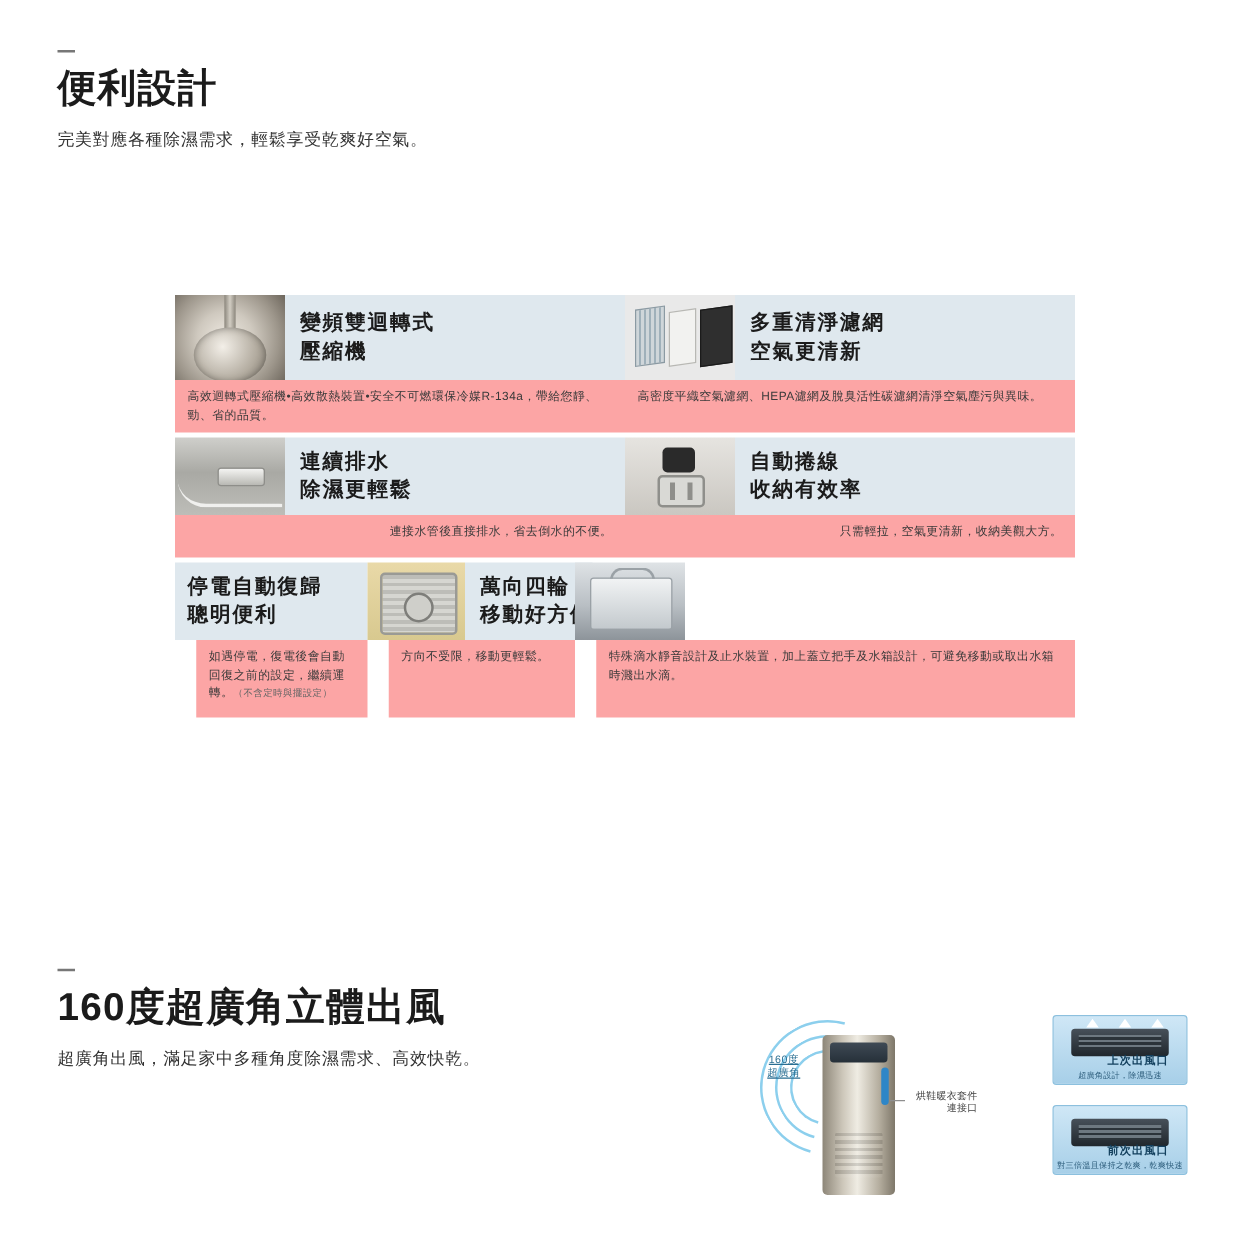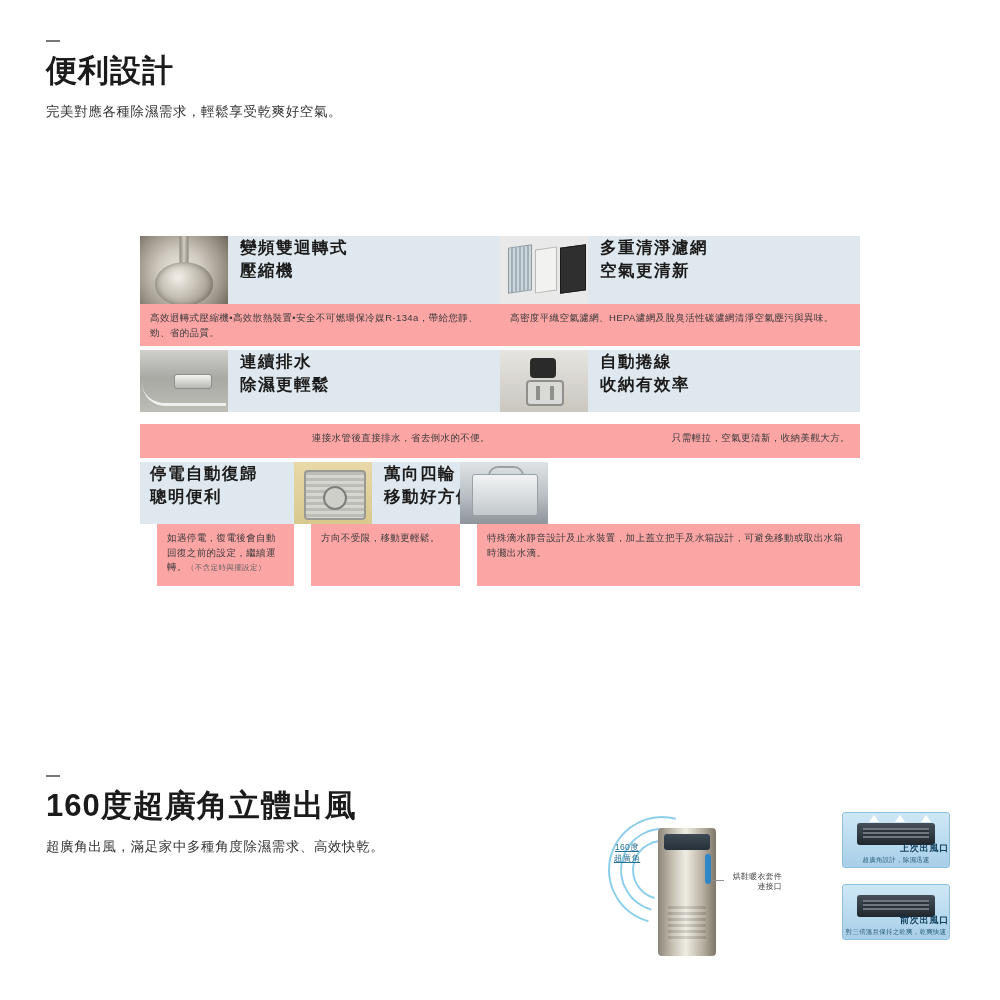--- a/index.html
+++ b/index.html
@@ -73,21 +73,21 @@
     flex: 0 0 auto;
     background: #d8d8d8;
     overflow: hidden;
     position: relative;
   }
   .ftitle {
     flex: 1 1 auto;
     background: #dfe8ee;
     display: flex;
     flex-direction: column;
-    justify-content: flex-start;
+    justify-content: center;
     padding-left: 12px;
     box-sizing: border-box;
   }
   .ftitle span {
     font-size: 16.5px;
     font-weight: bold;
     color: #1b1b1b;
     letter-spacing: 1.5px;
     line-height: 1.42;
     white-space: nowrap;
@@ -107,21 +107,21 @@
   }
 
   
   .r1 .fcell { width: 360px; }
   .r1 .ftop { height: 68px; }
   .r1 .fthumb { width: 88px; }
   .r1 .fdesc { height: 42px; }
 
   
   .r2 { margin-top: 4px; }
-  .r2 .fcell { width: 360px; gap: 12px; }
+  .r2 .fcell { width: 360px; }
   .r2 .ftop { height: 62px; }
   .r2 .fthumb { width: 88px; }
   .r2 .fdesc { height: 34px; text-align: right; }
 
   
   .r3 { margin-top: 4px; }
   .r3 .c1 { width: 154px; }
   .r3 .c2 { width: 166px; }
   .r3 .c3 { width: 400px; }
   .r3 .ftop { height: 62px; }
@@ -354,21 +354,21 @@
     border-radius: 3px;
   }
   .mini .device .slats {
     position: absolute;
     left: 6px; top: 5px; right: 6px; bottom: 5px;
     background: repeating-linear-gradient(180deg,#6d7880 0 2px,#2b3339 2px 4px);
   }
   .mini .mlabel {
     position: absolute;
     left: 0; right: 0; bottom: 12px;
-    text-align: right;
+    text-align: left;
     font-size: 9px;
     color: #13405e;
     font-weight: bold;
     letter-spacing: .8px;
     padding-left: 43px;
   }
   .mini .msub {
     position: absolute;
     left: 0; right: 0; bottom: 2px;
     text-align: center;

